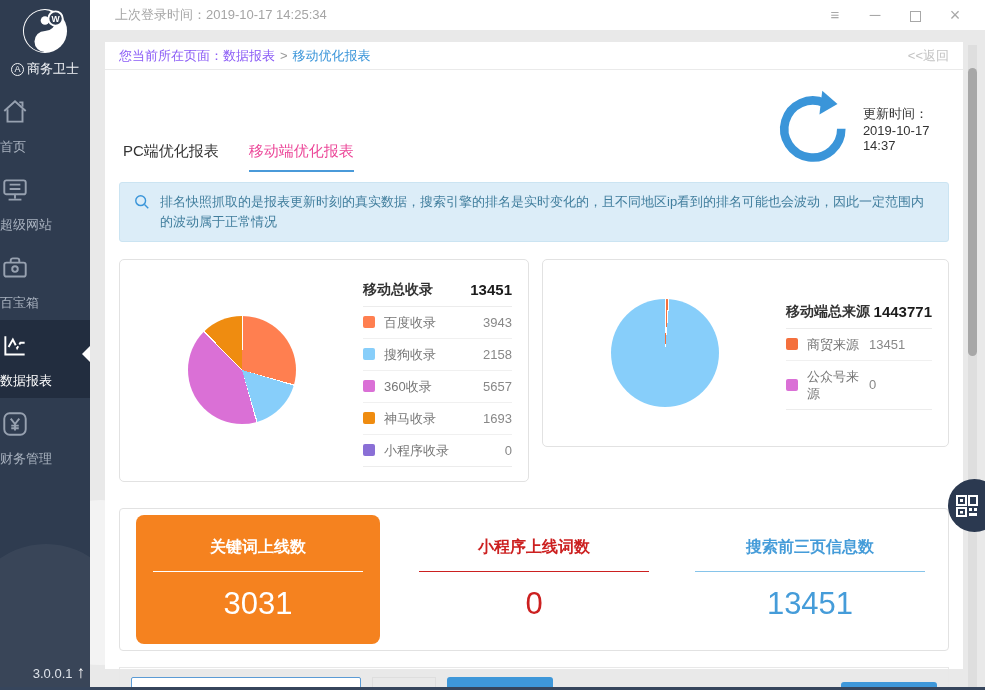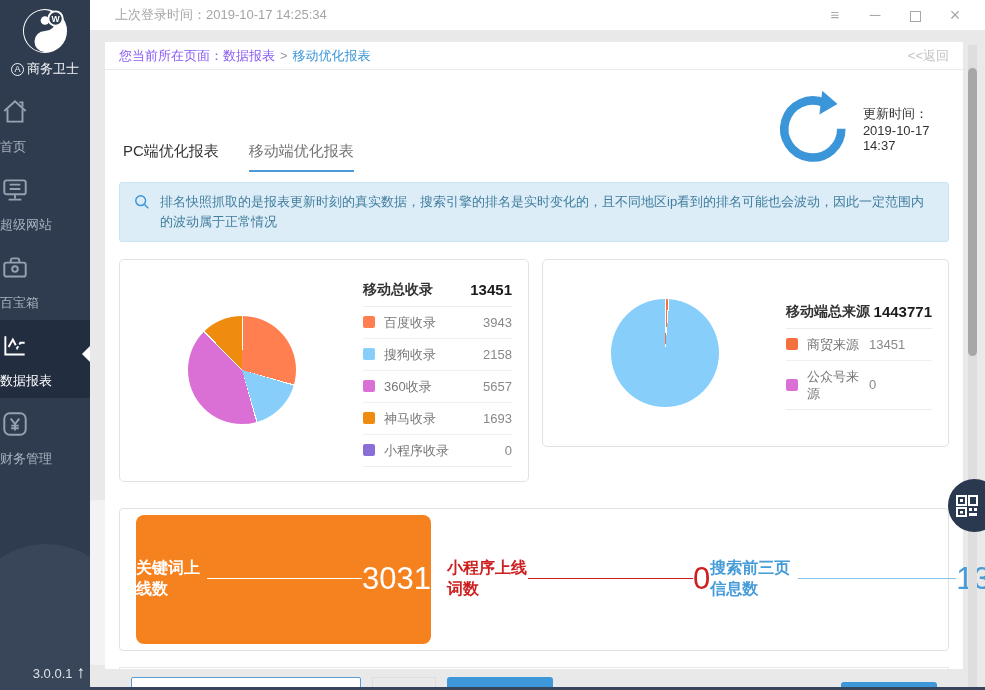--- a/index.html
+++ b/index.html
@@ -39,21 +39,21 @@
   .panel { position:absolute; left:15px; top:42px; width:858px; bottom:18px; background:#ffffff; z-index:2; }
 
   .breadcrumb-row { height:28px; border-bottom:1px solid #eaeaea; display:flex; align-items:center; padding:0 14px; font-size:13px; }
   .crumb-prefix { color:#8b5cf6; }
   .crumb-sep { color:#999999; margin:0 5px; }
   .crumb-current { color:#3a95d9; cursor:pointer; }
   .back-link { margin-left:auto; color:#c3c3c3; cursor:pointer; }
 
   .tabs-row { display:flex; align-items:flex-end; margin:16px 18px 0; }
   .tab { font-size:15px; color:#333333; cursor:pointer; padding-bottom:9px; margin-right:30px; border-bottom:2px solid transparent; }
-  .tab.active { color:#737373; border-bottom-color:#4a9ad9; }
+  .tab.active { color:#ec4899; border-bottom-color:#4a9ad9; }
   .refresh-block { margin-left:auto; display:flex; align-items:center; gap:7px; font-size:13px; color:#333333; cursor:pointer; }
 
   .banner { position:relative; margin:10px 14px 0; background:#dcedf8; border:1px solid #cbe4f2; border-radius:3px;
        padding:9px 14px 9px 40px; font-size:13px; color:#417e9d; line-height:20px; }
   .banner svg { position:absolute; left:14px; top:11px; width:16px; height:16px; }
 
   .charts-row { display:flex; align-items:flex-start; gap:13px; margin:17px 14px 0; }
   .chart-card { background:#ffffff; border:1px solid #e2e2e2; border-radius:5px; display:flex; align-items:center; }
   .chart-card.left  { width:410px; height:223px; }
   .chart-card.right { flex:1; height:188px; }
@@ -65,21 +65,21 @@
   .legend-total { font-size:15px; font-weight:bold; color:#1b1b1b; }
   .legend-row { display:flex; align-items:center; padding:7px 0; border-bottom:1px solid #f0f0f0; }
   .legend-row:last-child { border-bottom:1px solid #ececec; }
   .swatch { width:12px; height:12px; border-radius:2px; margin-right:9px; flex:0 0 12px; }
   .l-label { flex:1; font-size:13px; color:#777777; line-height:17px; }
   .chart-card.right .l-label { max-width:62px; }
   .l-value { font-size:13px; color:#888888; text-align:right; }
 
   .stats-card { margin:26px 14px 0; height:143px; border:1px solid #e2e2e2; border-radius:4px; display:flex; align-items:stretch; }
   .stat-col { flex:1; display:flex; flex-direction:column; justify-content:center; align-items:center; }
-  .stat-card-inner { width:100%; height:100%; display:flex; justify-content:center; align-items:center; }
+  .stat-card-inner { width:100%; height:100%; display:flex; flex-direction:column; justify-content:center; align-items:center; }
   .stat-col.orange .stat-card-inner { background:#f5821f; border-radius:8px; margin:6px 16px; width:auto; flex:1; align-self:stretch; color:#fff; }
   .stat-label { font-size:16px; font-weight:bold; }
   .stat-divider { height:0; border-bottom:1px solid; margin:13px 0 14px; }
   .stat-col.orange .stat-label { color:#ffffff; }
   .stat-col.orange .stat-divider { width:210px; border-color:#ffffff; }
   .stat-col.orange .stat-value { color:#ffffff; }
   .stat-col.red .stat-label, .stat-col.red .stat-value { color:#cc2020; }
   .stat-col.red .stat-divider { width:230px; border-color:#cc2020; }
   .stat-col.blue .stat-label, .stat-col.blue .stat-value { color:#459cd9; }
   .stat-col.blue .stat-divider { width:230px; border-color:#86c4ea; }

